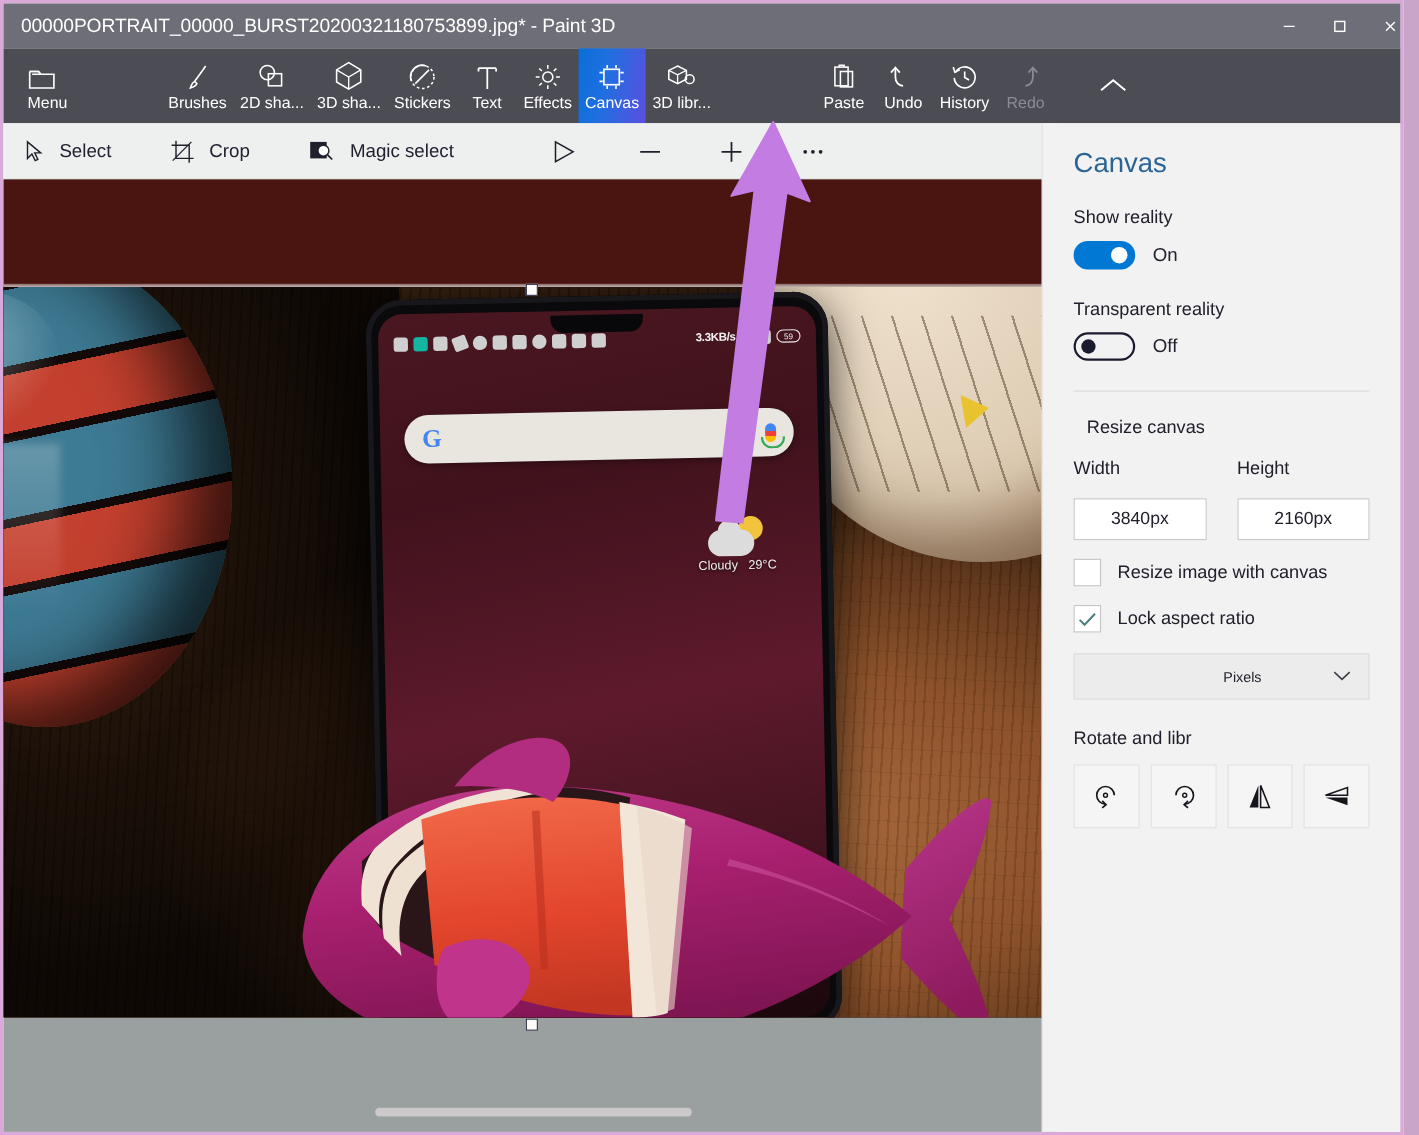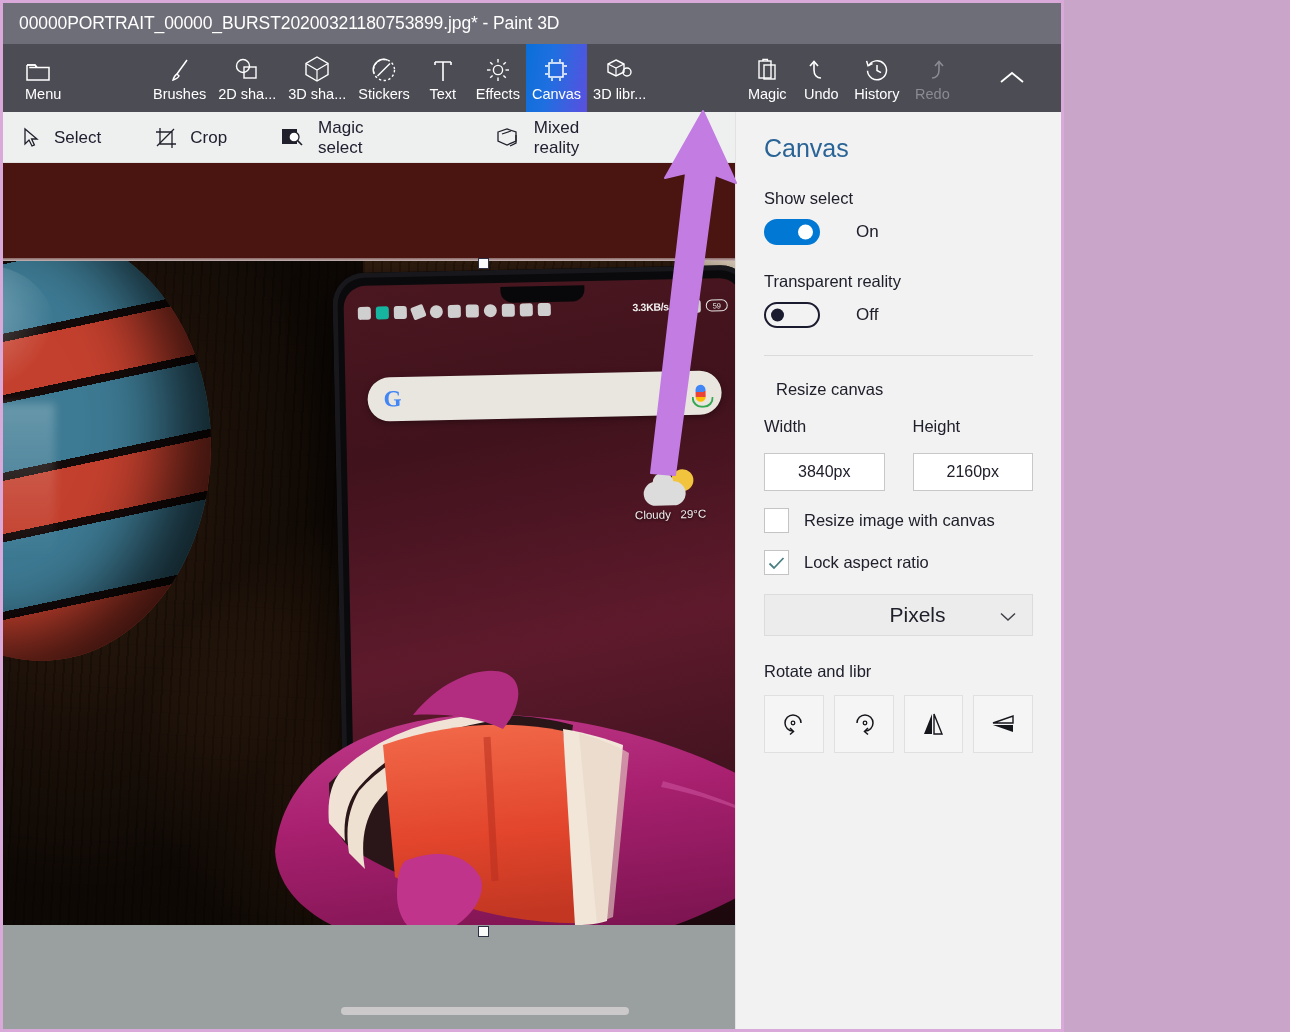--- a/index.html
+++ b/index.html
@@ -4,21 +4,21 @@
 <style>
   * { box-sizing: border-box; margin: 0; padding: 0; }
   html, body {
     width: 1290px; height: 1032px;
     font-family: "Liberation Sans", sans-serif;
     overflow: hidden;
     background: #c9a6c9;
   }
   .app {
     position: relative;
-    width: 1064px; height: 1032px;
+    width: 1276px; height: 1032px;
     border: 3px solid #d9a9d9;
     background: #f2f2f2;
     overflow: hidden;
   }
 
   
   .titlebar {
     position: absolute; top: 0; left: 0;
     width: 1284px; height: 41px;
     background: #6e6e78;
@@ -261,21 +261,21 @@
   
   .panel {
     position: absolute; top: 109px; right: 0;
     width: 326px; height: 917px;
     background: #f2f2f2;
     border-left: 1px solid #e2e2e2;
     padding: 22px 28px 0 28px;
   }
   .panel h1 { font-size: 25px; font-weight: normal; color: #2a6496; margin-bottom: 26px; }
   .plabel { font-size: 16.5px; color: #20202c; margin-bottom: 11px; }
-  .toggle-row { display: flex; align-items: center; gap: 36px; margin-bottom: 27px; }
+  .toggle-row { display: flex; align-items: center; gap: 16px; margin-bottom: 27px; }
   .toggle {
     width: 56px; height: 26px; border-radius: 14px; position: relative;
     border: 2px solid #1b1b30; background: transparent;
   }
   .toggle i {
     position: absolute; top: 50%; transform: translateY(-50%);
     width: 13px; height: 13px; border-radius: 50%; background: #1b1b30; left: 5px;
   }
   .toggle.on { background: #0078d4; border-color: #0078d4; }
   .toggle.on i { background: #ffffff; left: auto; right: 5px; width: 15px; height: 15px; }
@@ -293,21 +293,21 @@
   }
   .chk-row { display: flex; align-items: center; gap: 15px; margin-top: 17px; }
   .chk {
     width: 25px; height: 25px; background: #ffffff; border: 1px solid #c4c4c4;
     display: flex; align-items: center; justify-content: center;
   }
   .chk-label { font-size: 16.5px; color: #20202c; }
   .select {
     margin-top: 19px; height: 42px; background: #ececec; border: 1px solid #dcdcdc;
     display: flex; align-items: center; justify-content: center; position: relative;
-    font-size: 21px; color: #20202c; padding-left: 38px;
+    font-size: 13px; color: #20202c; padding-left: 38px;
   }
   .select .chev { position: absolute; right: 16px; top: 50%; transform: translateY(-50%); }
   .rot-title { font-size: 16.5px; color: #20202c; margin: 26px 0 14px 0; }
   .rot-row { display: flex; gap: 10px; }
   .rot-btn {
     width: 62px; height: 58px; background: #f5f5f5; border: 1px solid #e0e0e0;
     display: flex; align-items: center; justify-content: center;
   }
 
   
@@ -457,21 +457,21 @@
     <div class="sp-90"></div>
 
     <div class="rb">
       <span class="ic">
         <svg width="24" height="26" viewBox="0 0 24 26">
             <rect x="4" y="4" width="12" height="17" fill="none" stroke="#fff" stroke-width="1.4"></rect>
             <rect x="9" y="8" width="11" height="14" fill="none" stroke="#fff" stroke-width="1.4"></rect>
             <path d="M8 4V2.4h4.4V4" fill="none" stroke="#fff" stroke-width="1.4"></path>
           </svg>
       </span>
-      <span>Magic</span>
+      <span>Paste</span>
     </div>
 
     <div class="rb">
       <span class="ic">
         <svg width="26" height="26" viewBox="0 0 26 26">
             <path d="M6 5v8c0 5 3 8 7 8" fill="none" stroke="#fff" stroke-width="1.6"></path>
             <path d="M2 9 6 4.4 10 9" fill="none" stroke="#fff" stroke-width="1.6"></path>
           </svg>
       </span>
       <span>Undo</span>
@@ -529,30 +529,20 @@
     </div>
     <div class="sb" style="margin-left:30px">
       <span class="ic">
         <svg width="24" height="22" viewBox="0 0 24 22">
             <rect x="1" y="2" width="15" height="15" fill="#20202c"></rect>
             <circle cx="13" cy="10" r="5" fill="#fff" stroke="#20202c" stroke-width="1.3"></circle>
             <path d="M16.6 13.6 21 18" stroke="#20202c" stroke-width="1.6"></path>
           </svg>
       </span>
       <span>Magic select</span>
-    </div>
-    <div class="sb" style="margin-left:82px">
-      <span class="ic">
-        <svg width="26" height="22" viewBox="0 0 26 22">
-            <path d="M3 5 12 2l9 3v9l-9 4-9-4z" fill="none" stroke="#20202c" stroke-width="1.3"></path>
-            <path d="M7 7 16 4" stroke="#20202c" stroke-width="1.1"></path>
-            <path d="M21 8v8l-6 3" fill="none" stroke="#20202c" stroke-width="1.3"></path>
-          </svg>
-      </span>
-      <span>Mixed reality</span>
     </div>
     <div class="sb sb-icon-only" style="margin-left:58px">
       <span class="ic">
         <svg width="26" height="24" viewBox="0 0 26 24">
             <path d="M5 3 21 12 5 21z" fill="none" stroke="#20202c" stroke-width="1.4"></path>
           </svg>
       </span>
     </div>
     <div class="sb sb-icon-only" style="margin-left:18px">
       <span class="ic">
@@ -711,21 +701,21 @@
     <div class="handle" style="left:475px; top:95px;"></div>
     <div class="handle" style="left:475px; top:763px;"></div>
 
     <div class="vscroll"></div>
     <div class="hscroll"></div>
   </div>
 
   <div class="panel">
     <h1>Canvas</h1>
 
-    <div class="plabel">Show select</div>
+    <div class="plabel">Show reality</div>
     <div class="toggle-row">
       <span class="toggle on">
           <i></i>
         </span>
       <span class="tstate">On</span>
     </div>
 
     <div class="plabel">Transparent reality</div>
     <div class="toggle-row">
       <span class="toggle">

